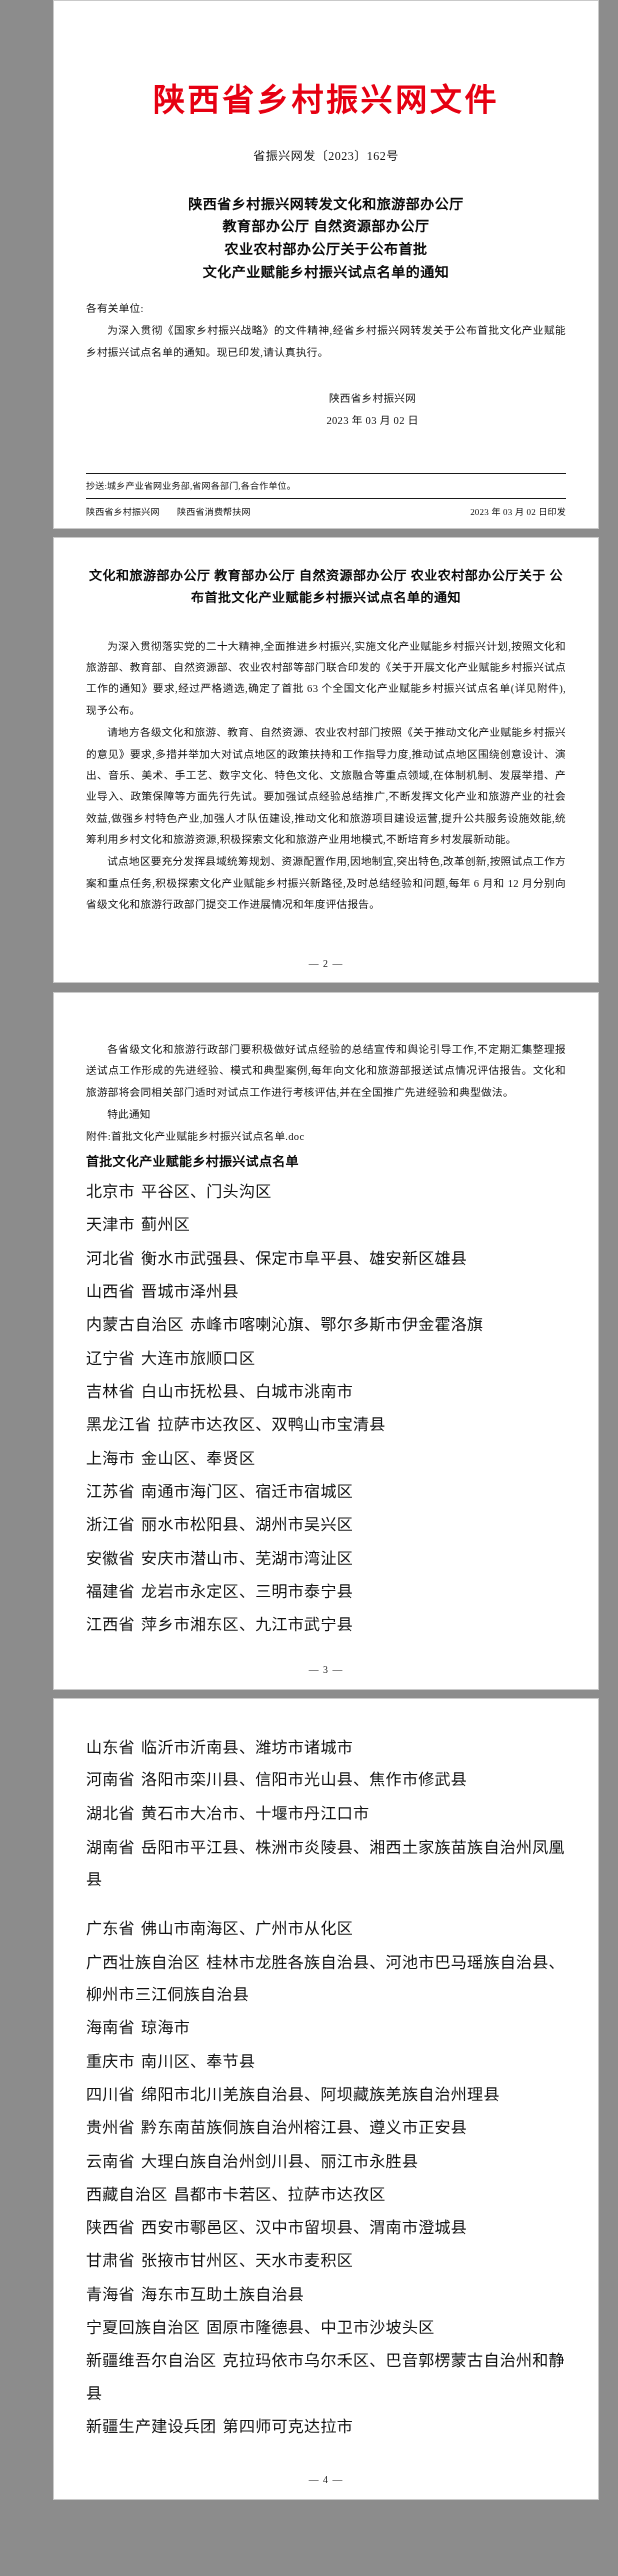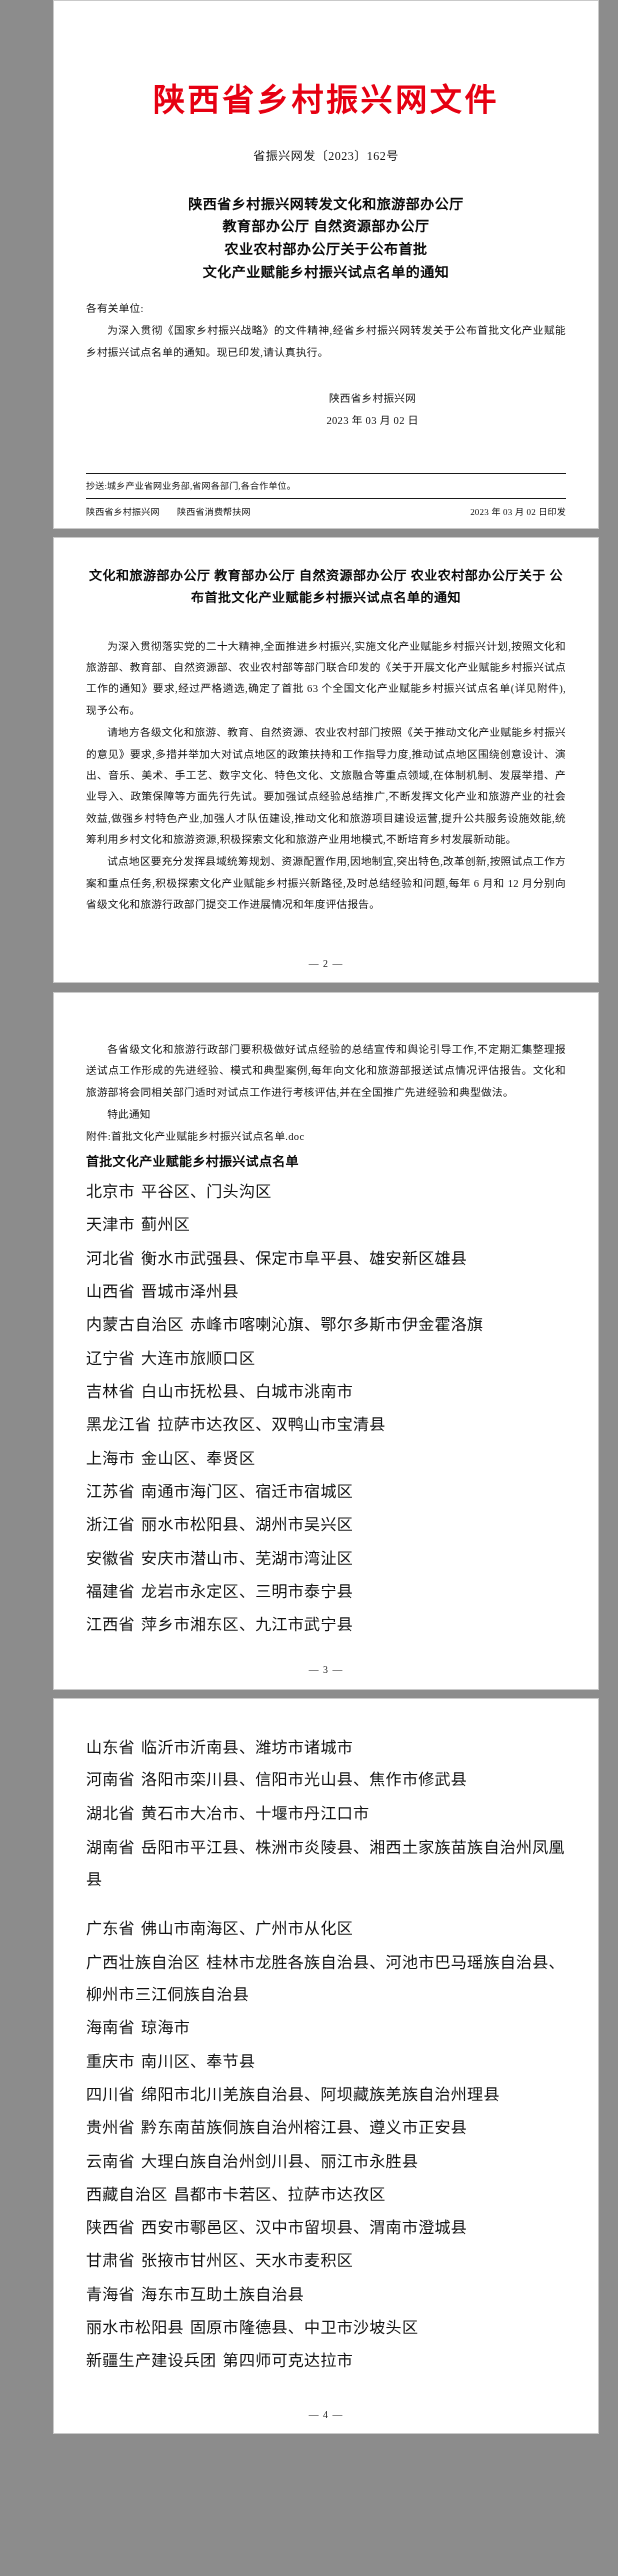--- a/index.html
+++ b/index.html
@@ -267,21 +267,22 @@
           <p class="list-row" style="margin: 0px 0px 1px;"><span class="prov">广西壮族自治区</span><span>桂林市龙胜各族自治县、河池市巴马瑶族自治县、柳州市三江侗族自治县</span></p>
           <p class="list-row" style="margin: 0px 0px 1px;"><span class="prov">海南省</span><span>琼海市</span></p>
           <p class="list-row" style="margin: 0px 0px 1px;"><span class="prov">重庆市</span><span>南川区、奉节县</span></p>
           <p class="list-row" style="margin: 0px 0px 1px;"><span class="prov">四川省</span><span>绵阳市北川羌族自治县、阿坝藏族羌族自治州理县</span></p>
           <p class="list-row" style="margin: 0px 0px 1px;"><span class="prov">贵州省</span><span>黔东南苗族侗族自治州榕江县、遵义市正安县</span></p>
           <p class="list-row" style="margin: 0px 0px 1px;"><span class="prov">云南省</span><span>大理白族自治州剑川县、丽江市永胜县</span></p>
           <p class="list-row" style="margin: 0px 0px 1px;"><span class="prov">西藏自治区</span><span>昌都市卡若区、拉萨市达孜区</span></p>
           <p class="list-row" style="margin: 0px 0px 1px;"><span class="prov">陕西省</span><span>西安市鄠邑区、汉中市留坝县、渭南市澄城县</span></p>
           <p class="list-row" style="margin: 0px 0px 1px;"><span class="prov">甘肃省</span><span>张掖市甘州区、天水市麦积区</span></p>
           <p class="list-row" style="margin: 0px 0px 1px;"><span class="prov">青海省</span><span>海东市互助土族自治县</span></p>
-          <p class="list-row" style="margin: 0px 0px 1px;"><span class="prov">丽水市松阳县</span><span>固原市隆德县、中卫市沙坡头区</span></p>
+          <p class="list-row" style="margin: 0px 0px 1px;"><span class="prov">宁夏回族自治区</span><span>固原市隆德县、中卫市沙坡头区</span></p>
+          <p class="list-row" style="margin: 0px 0px 1px;"><span class="prov">新疆维吾尔自治区</span><span>克拉玛依市乌尔禾区、巴音郭楞蒙古自治州和静县</span></p>
           <p class="list-row" style="margin: 0px 0px 1px;"><span class="prov">新疆生产建设兵团</span><span>第四师可克达拉市</span></p>
         </div>
 
       <div class="sp-40"></div>
       <div class="page-number">— 4 —</div>
     </div>
   </div>
 
 </div>
 

